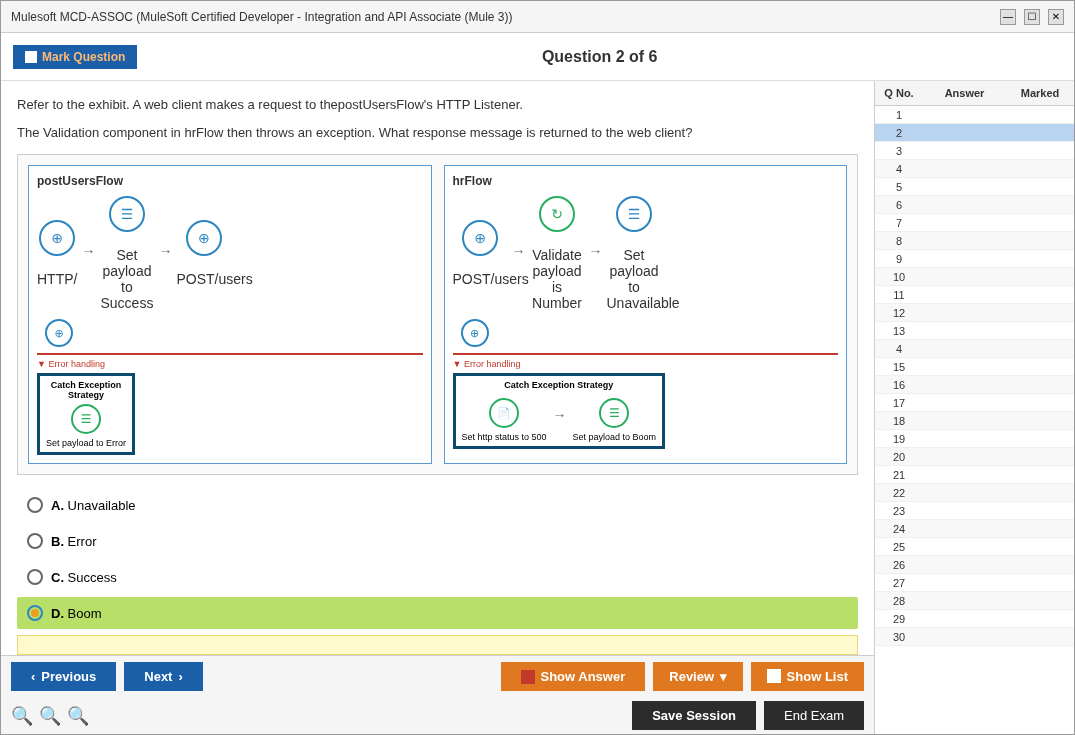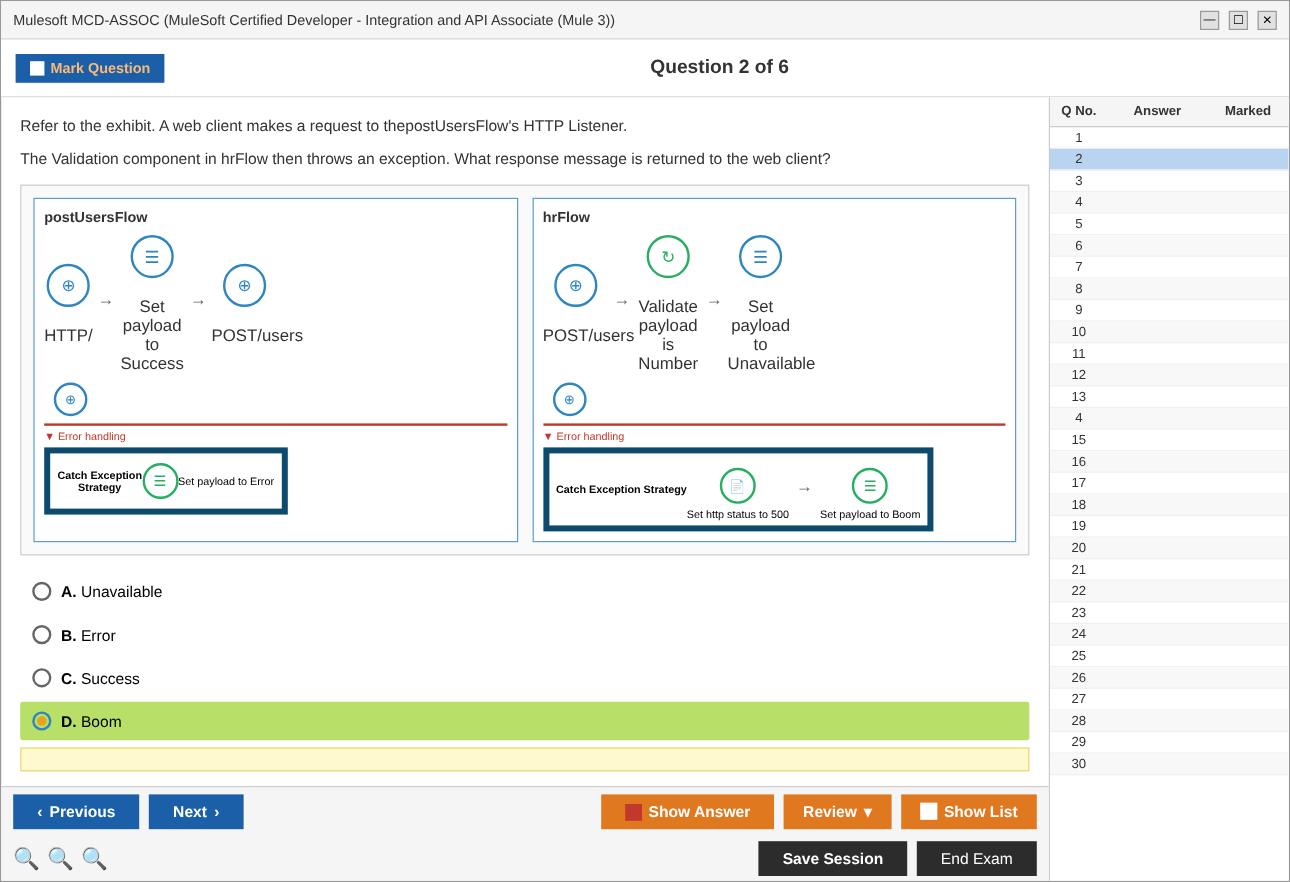--- a/index.html
+++ b/index.html
@@ -33,21 +33,21 @@
     .flow-box { flex: 1; border: 1px solid #5b9bd5; background: #fff; padding: 8px; position: relative; }
     .flow-title { font-size: 12px; font-weight: bold; color: #333; margin-bottom: 8px; }
     .flow-nodes { display: flex; align-items: center; gap: 4px; margin-bottom: 8px; }
     .flow-node { display: flex; flex-direction: column; align-items: center; }
     .node-circle { width: 36px; height: 36px; border-radius: 50%; border: 2px solid #2e86c1; background: #fff; display: flex; align-items: center; justify-content: center; font-size: 14px; color: #2e86c1; }
     .node-circle.green { border-color: #27ae60; color: #27ae60; }
     .node-label { font-size: 14px; text-align: center; margin-top: 15px; max-width: 55px; color: #333; }
     .arrow { color: #666; font-size: 14px; margin-top: -10px; }
     .error-section { border-top: 2px solid #c0392b; margin-top: 6px; padding-top: 4px; }
     .error-label { font-size: 9px; color: #c0392b; margin-bottom: 4px; }
-    .catch-box { border: 5px solid #0c4a6e; padding: 4px 6px; display: inline-flex; flex-direction: row; align-items: center; }
+    .catch-box { border: 3px solid #0c4a6e; padding: 4px 6px; display: inline-flex; flex-direction: column; align-items: center; }
     .catch-title { font-size: 9px; text-align: center; font-weight: bold; }
     .catch-node { width: 30px; height: 30px; border-radius: 50%; border: 2px solid #27ae60; background: #fff; display: flex; align-items: center; justify-content: center; font-size: 12px; color: #27ae60; margin: 4px auto; }
     .catch-node-label { font-size: 9px; text-align: center; }
     
     
     .answer-options { margin-top: 14px; }
     .answer-option { display: flex; align-items: center; padding: 8px 10px; margin-bottom: 4px; cursor: pointer; border-radius: 2px; }
     .answer-option.selected { background: #b8e068; }
     .radio-btn { width: 16px; height: 16px; border-radius: 50%; border: 2px solid #666; margin-right: 8px; display: flex; align-items: center; justify-content: center; flex-shrink: 0; }
     .radio-btn.selected { border-color: #2e86c1; }

